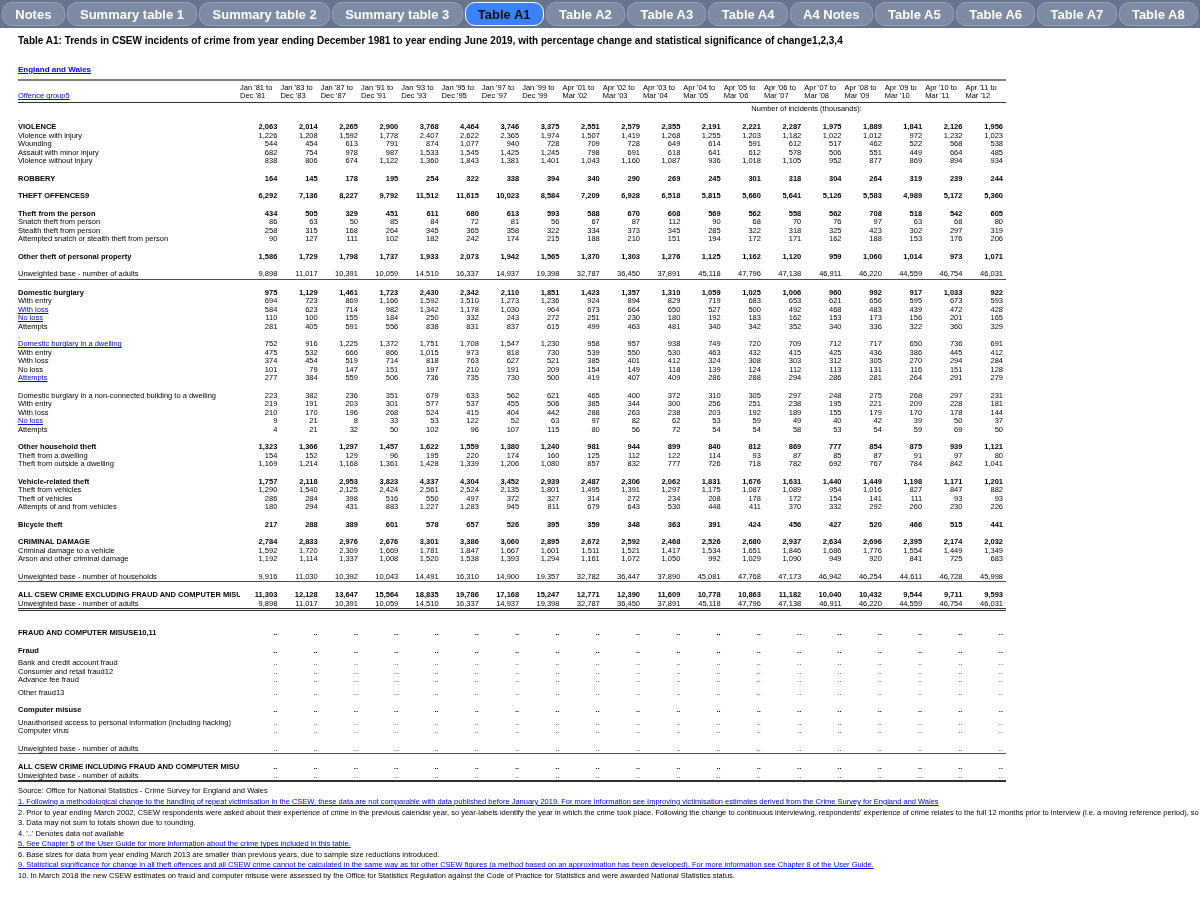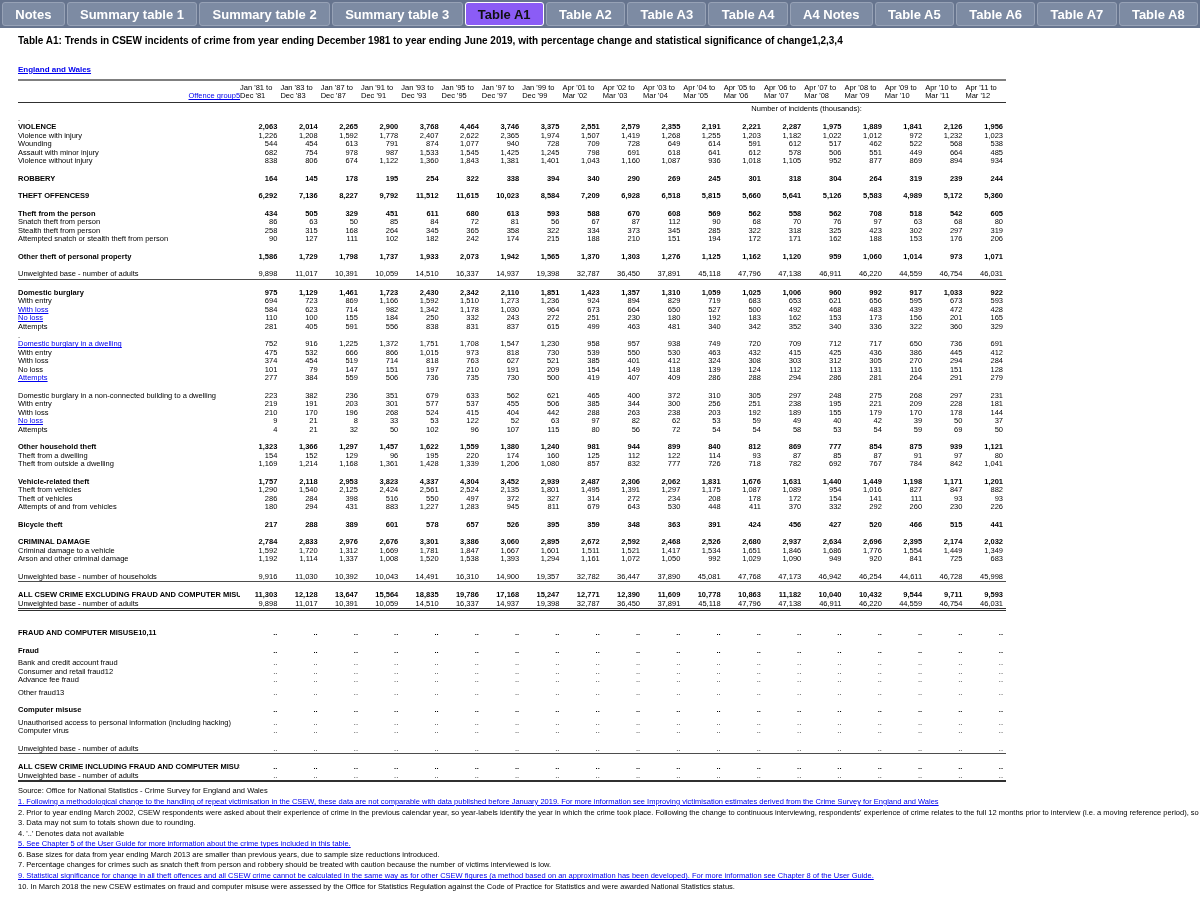--- a/index.html
+++ b/index.html
@@ -1,35 +1,35 @@
 <!DOCTYPE html>
 <html><head>
 <meta charset="utf-8">
 <style>
   html,body{margin:0;padding:0;background:#ffffff;width:1200px;height:899px;overflow:hidden;
     font-family:"Liberation Sans","DejaVu Sans",sans-serif;-webkit-text-size-adjust:none;}
   
   .tabbar{display:flex;align-items:stretch;background:#66748e;height:28px;box-sizing:border-box;
     padding:2px 2px 2px 2px;gap:2px;}
   .tab{flex:1 1 auto;display:flex;align-items:center;justify-content:center;
-    background:#7d8ba3;border:1px solid #97a2b6;border-radius:3px;
+    background:#7d8ba3;border:1px solid #97a2b6;border-radius:10px;
     color:#ffffff;font-weight:bold;font-size:13px;white-space:nowrap;padding:8px 12px;cursor:pointer;}
-  .tab.active{background:#8b5cf6;border-color:#ffffff;color:#111111;}
+  .tab.active{background:#3b82f6;border-color:#ffffff;color:#111111;}
   
   .sheet{padding:7px 0 0 18px;background:#fff;}
   .title{font-size:10px;font-weight:bold;color:#000;white-space:nowrap;}
   .region{margin-top:12px;width:988px;border-bottom:2px solid #7f7f7f;padding-bottom:3px;}
   .lnk{color:#0000EE;text-decoration:underline;cursor:pointer;}
   .region .lnk{font-size:8px;font-weight:bold;}
   
   table{border-collapse:collapse;table-layout:fixed;width:988px;margin-top:1px;}
   col.c-lbl{width:222px;} col.c-num{width:40.3px;}
   th{font-weight:normal;font-size:7.5px;line-height:8.2px;text-align:left;vertical-align:bottom;
     padding:2px 3px 2px 0;border-bottom:1.5px solid #303030;white-space:pre-line;color:#000;}
-  th.lbl{text-align:right;padding-right:0;}
+  th.lbl{text-align:left;padding-right:0;}
   td{font-size:7.5px;line-height:8.5px;height:8.5px;padding:0 3px 0 0;text-align:right;
     white-space:nowrap;overflow:hidden;color:#000;}
   td.lbl{text-align:left;padding:0;}
   tr.bold td{font-weight:bold;}
   tr.linkrow td.lbl .lnk{font-weight:normal;}
   tr.units td{height:11px;text-align:center;padding-left:370px;}
   tr.sp td{height:9px;}
   tr.spsm td{height:4px;}
   tr.rule-dotted td{border-bottom:1px solid #4d4d4d;}
   tr.rule-dotted + tr td{border-top:1px dotted #8f8f8f;}
@@ -998,21 +998,21 @@
           <td>2,634</td>
           <td>2,696</td>
           <td>2,395</td>
           <td>2,174</td>
           <td>2,032</td>
         </tr>
         <tr>
           <td class="lbl"><span>Criminal damage to a vehicle</span></td>
           <td>1,592</td>
           <td>1,720</td>
-          <td>1,312</td>
+          <td>2,309</td>
           <td>1,669</td>
           <td>1,781</td>
           <td>1,847</td>
           <td>1,667</td>
           <td>1,601</td>
           <td>1,511</td>
           <td>1,521</td>
           <td>1,417</td>
           <td>1,534</td>
           <td>1,651</td>
@@ -1422,17 +1422,16 @@
       </tbody>
   </table>
   <div class="source">Source: Office for National Statistics - Crime Survey for England and Wales</div>
   <div class="footnotes">
       <div class="fn is-link">1. Following a methodological change to the handling of repeat victimisation in the CSEW, these data are not comparable with data published before January 2019. For more information see Improving victimisation estimates derived from the Crime Survey for England and Wales</div>
       <div class="fn">2. Prior to year ending March 2002, CSEW respondents were asked about their experience of crime in the previous calendar year, so year-labels identify the year in which the crime took place. Following the change to continuous interviewing, respondents' experience of crime relates to the full 12 months prior to interview (i.e. a moving reference period), so year-labels from year endi</div>
       <div class="fn">3. Data may not sum to totals shown due to rounding.</div>
       <div class="fn">4. '..' Denotes data not available</div>
       <div class="fn is-link">5. See Chapter 5 of the User Guide for more information about the crime types included in this table.</div>
       <div class="fn">6. Base sizes for data from year ending March 2013 are smaller than previous years, due to sample size reductions introduced.</div>
-      <div class="fn">7. Percentage changes for crimes such as snatch theft from person and robbery should be treated with caution because the number of victims interviewed is low.</div>
       <div class="fn is-link">9. Statistical significance for change in all theft offences and all CSEW crime cannot be calculated in the same way as for other CSEW figures (a method based on an approximation has been developed). For more information see Chapter 8 of the User Guide.</div>
       <div class="fn">10. In March 2018 the new CSEW estimates on fraud and computer misuse were assessed by the Office for Statistics Regulation against the Code of Practice for Statistics and were awarded National Statistics status.</div>
     </div>
 </div>
 
 </body></html>

